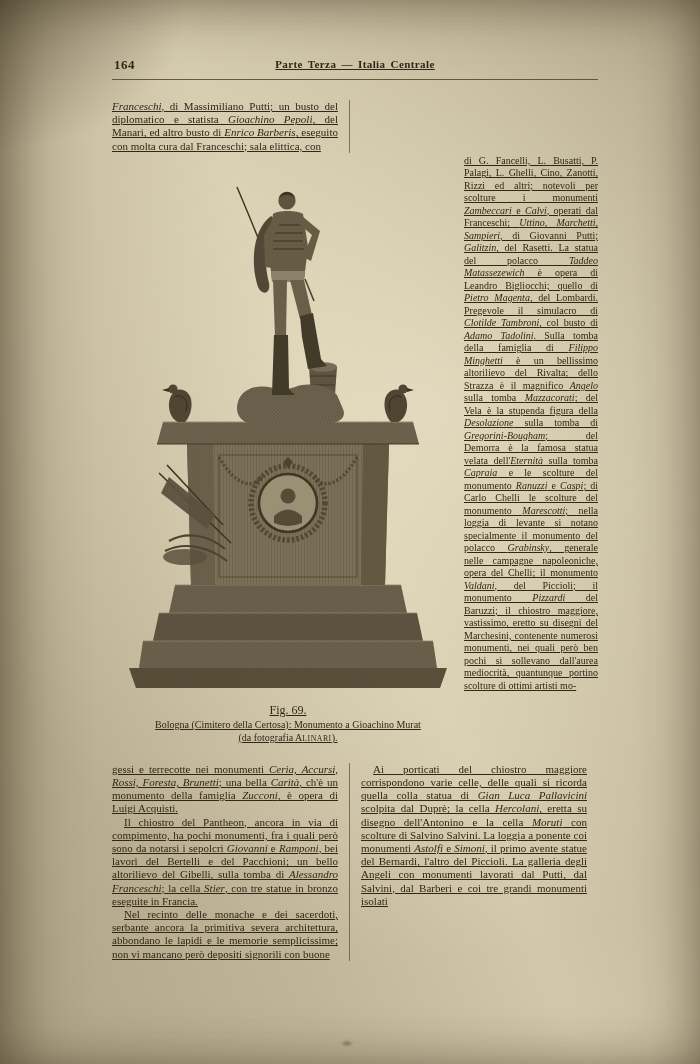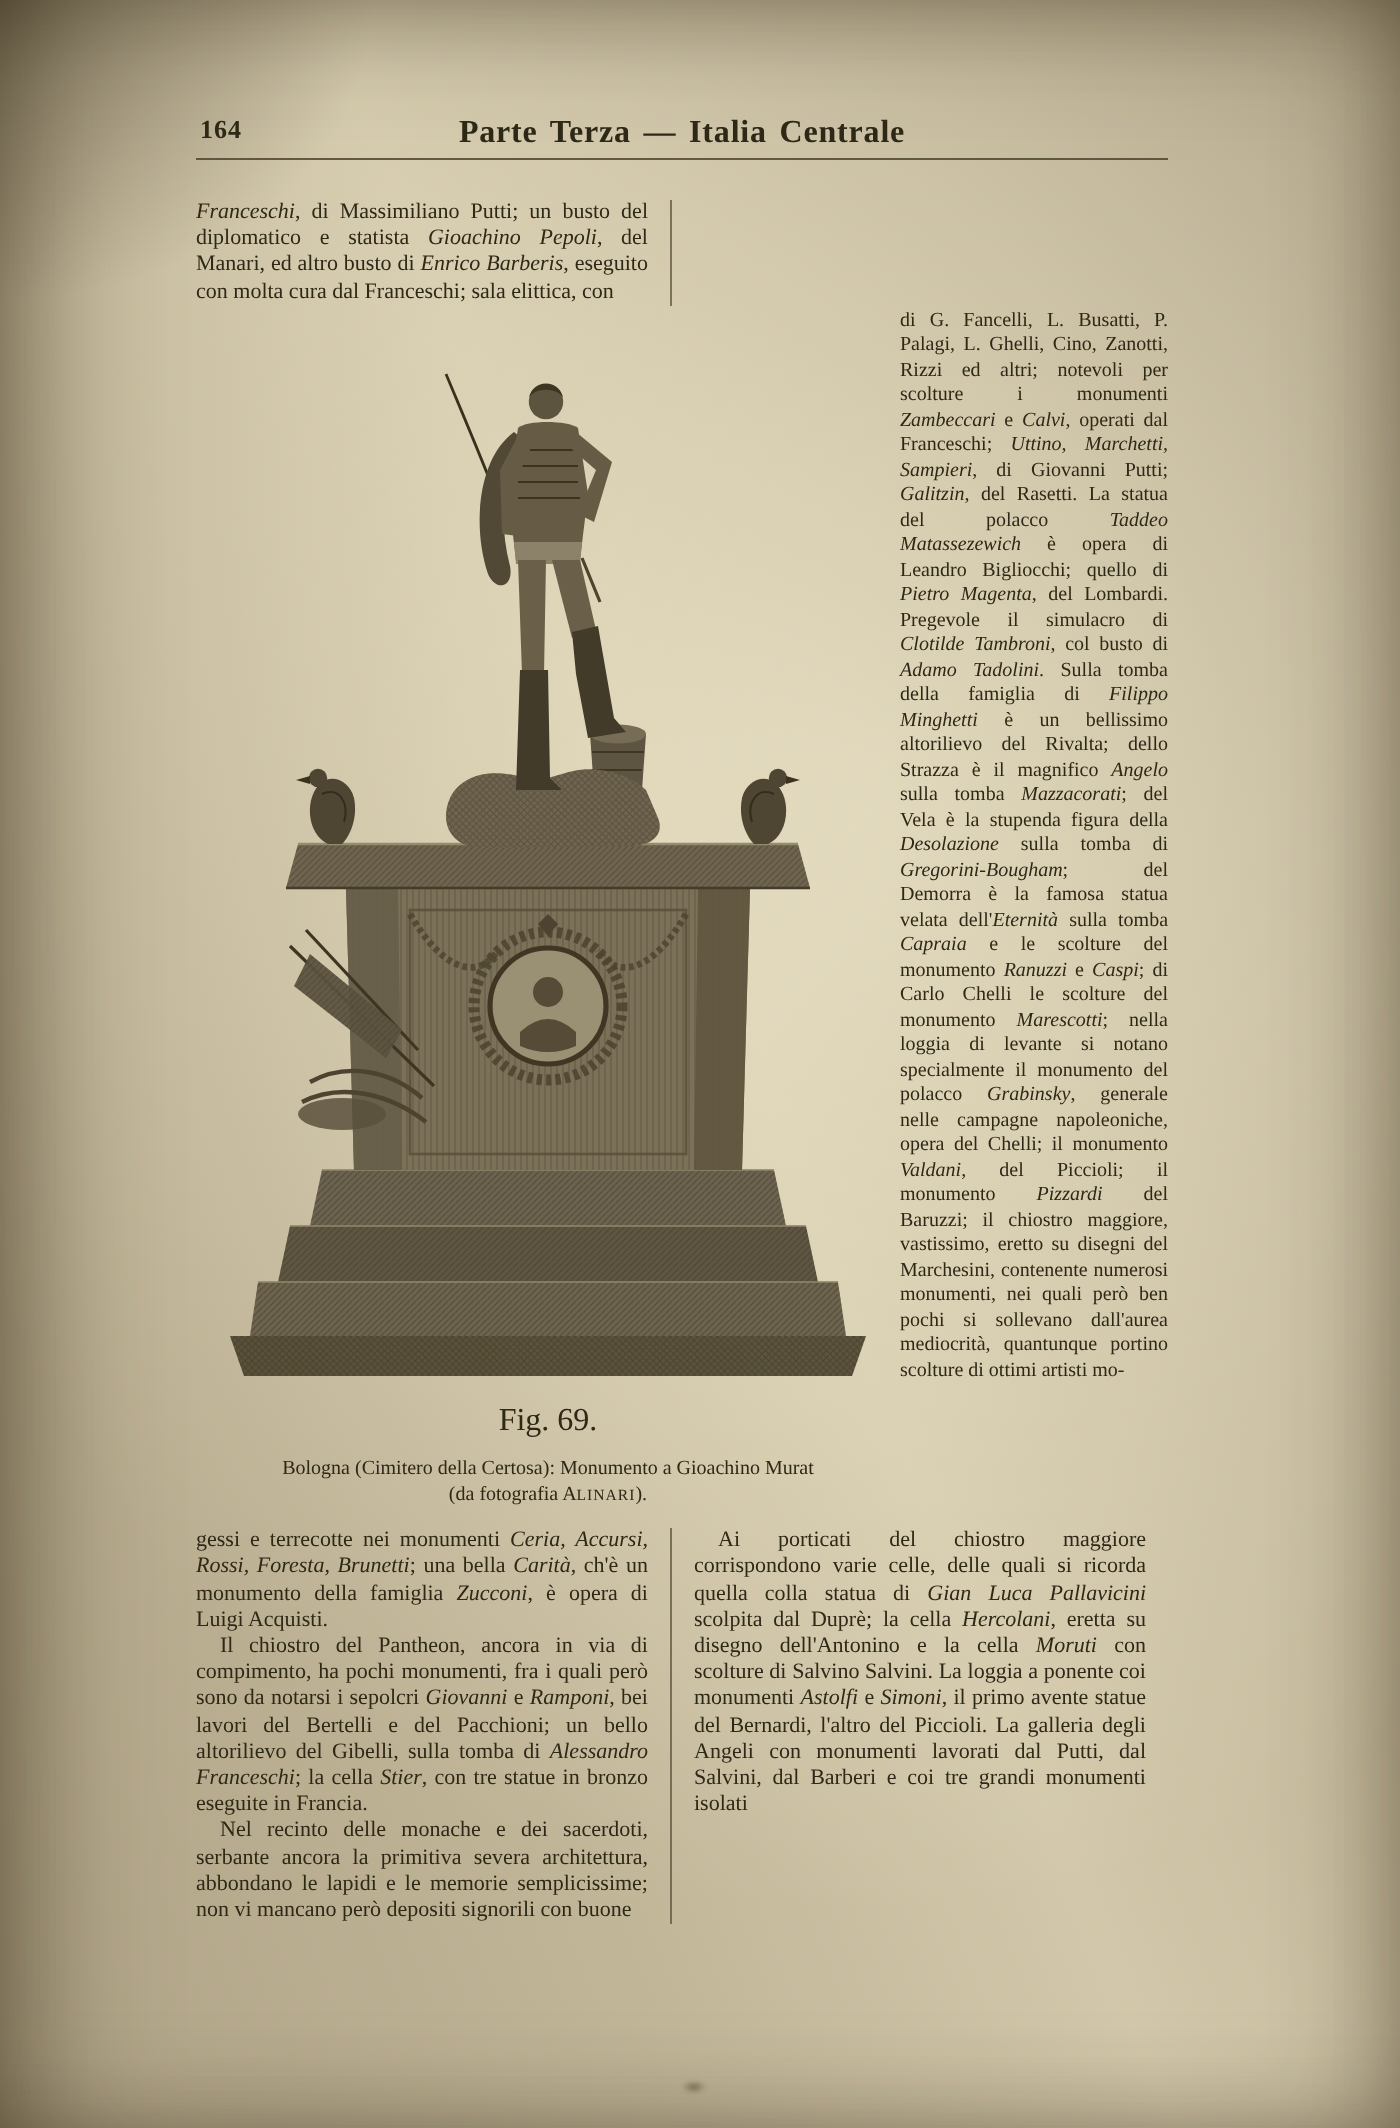--- a/index.html
+++ b/index.html
@@ -14,39 +14,39 @@
       #c7bb9e;
     box-shadow:
       inset 48px 0 70px -38px rgba(56,45,24,.55),
       inset -34px 0 60px -34px rgba(56,45,24,.45),
       inset 0 36px 70px -40px rgba(56,45,24,.50),
       inset 0 -30px 60px -38px rgba(56,45,24,.40);
     overflow:hidden;
   }
   .corner-shade { position:absolute; left:0; top:0; width:260px; height:210px; pointer-events:none;
     background:radial-gradient(100% 100% at 0% 0%, rgba(40,32,14,.38), rgba(0,0,0,0) 72%); }
-  .content { position:absolute; left:98px; top:56px; width:486px; }
+  .content { position:absolute; left:112px; top:56px; width:486px;text-decoration:underline; }
   .header { position:relative; height:18px; }
   .page-number { position:absolute; left:2px; top:1px; font-size:13px; font-weight:bold; letter-spacing:.5px; }
-  .running-title { text-align:center; font-size:16px; font-weight:bold; letter-spacing:.4px; word-spacing:2px; padding-top:2px; }
+  .running-title { text-align:center; font-size:11px; font-weight:bold; letter-spacing:.4px; word-spacing:2px; padding-top:2px; }
   .header-rule { border:0; border-top:1px solid #4e4530; height:0; margin:5px 0 0 0; opacity:.85; }
   .body-text { margin-top:20px; font-size:11px; line-height:13.2px; text-align:justify; }
   .row { display:flex; }
   .col { width:237px; }
   .col.left  { padding-right:11px; }
   .col.right { padding-left:11px; }
   .divider { width:1px; background:#554b36; opacity:.7; }
   p.cont { text-indent:0; }
   p.ind  { text-indent:12px; }
   .mid-row { display:flex; min-height:600px; }
   .figure-col { width:352px; }
   .narrow-col { width:134px; font-size:10px; line-height:12.5px; text-align:justify; padding-top:2px; }
   .engraving { display:block; margin:14px auto 0; }
   .caption { margin-top:7px; text-align:center; }
-  .caption .fig-label { font-size:16px; margin-bottom:12px; }
+  .caption .fig-label { font-size:12px; margin-bottom:2px; }
   .caption .cap-line  { font-size:10px; line-height:12.6px; }
   small { font-size:78%; letter-spacing:.5px; }
   .bottom-row { margin-top:10px; }
   .smudge { position:absolute; left:338px; top:1039px; width:18px; height:9px; pointer-events:none;
     background:radial-gradient(50% 50%, rgba(50,40,18,.5), rgba(0,0,0,0) 70%); filter:blur(1px); }
 </style>
 </head>
 <body>
 
 <div class="page">

